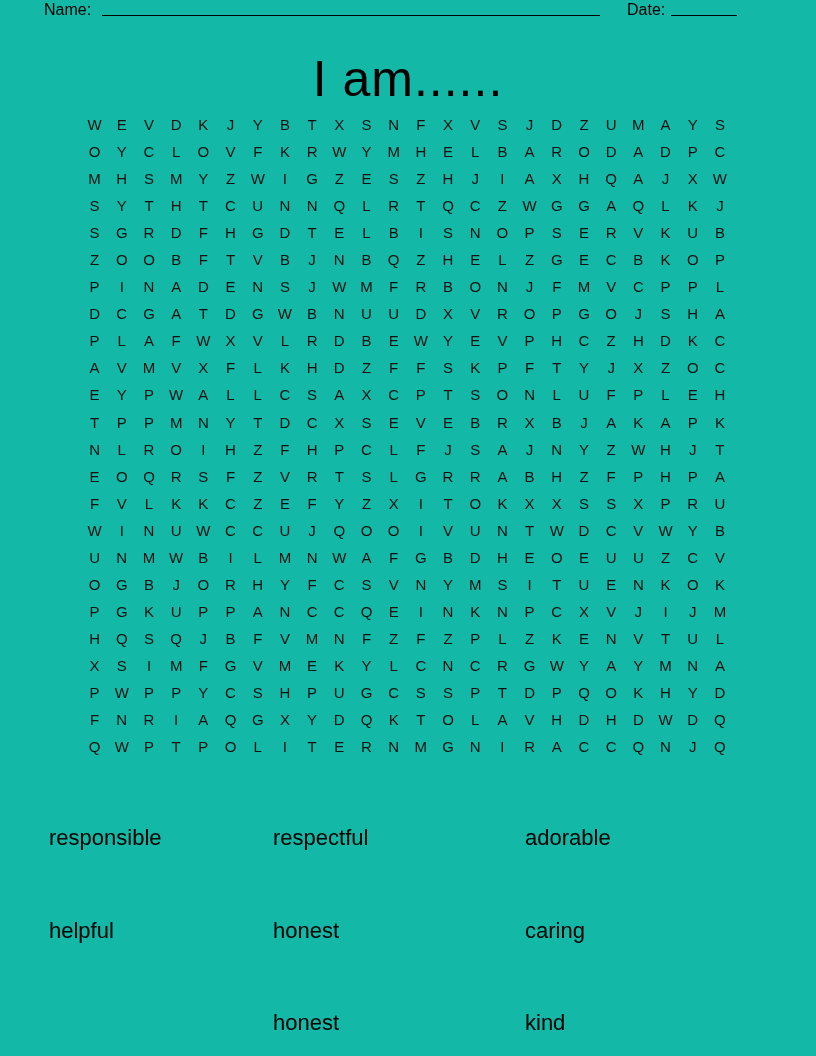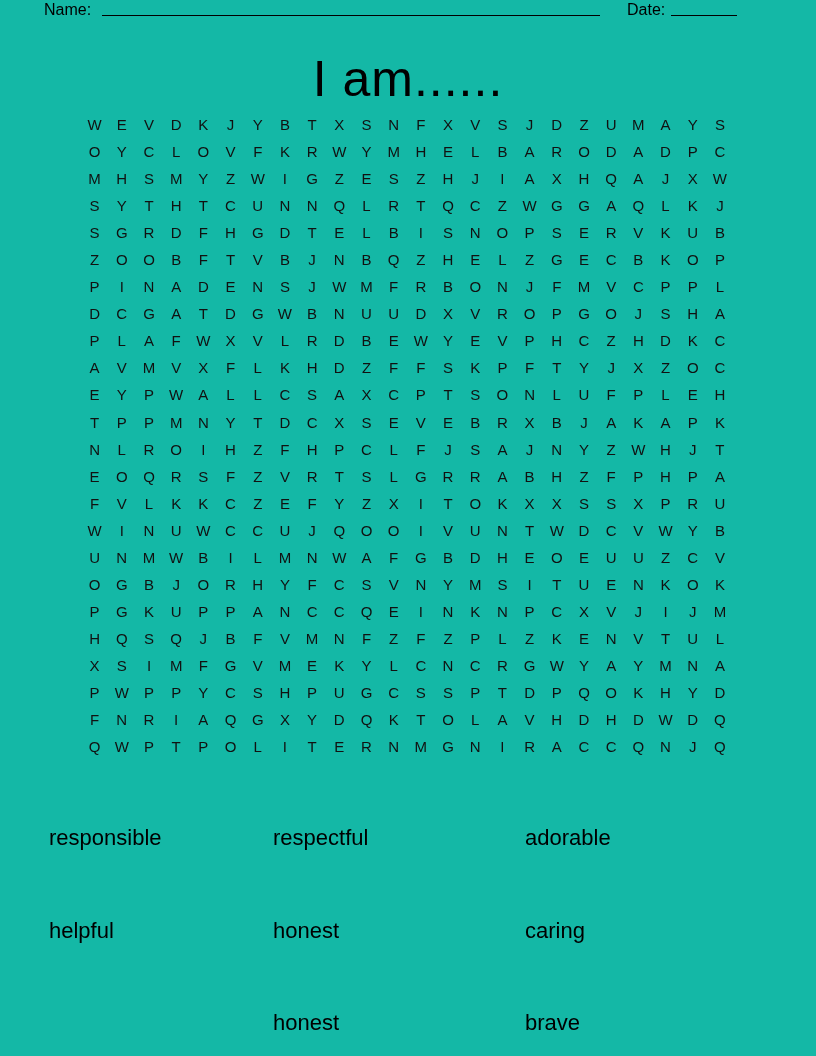--- a/index.html
+++ b/index.html
@@ -699,17 +699,17 @@
       </div>
       <div class="word-col word-col-1">
         <div class="word-item">respectful</div>
         <div class="word-item">honest</div>
         <div class="word-item">honest</div>
         <div class="word-item">brave</div>
       </div>
       <div class="word-col word-col-2">
         <div class="word-item">adorable</div>
         <div class="word-item">caring</div>
-        <div class="word-item">brave</div>
+        <div class="word-item">kind</div>
       </div>
     </div>
 
 </div>
 
 </body></html>

